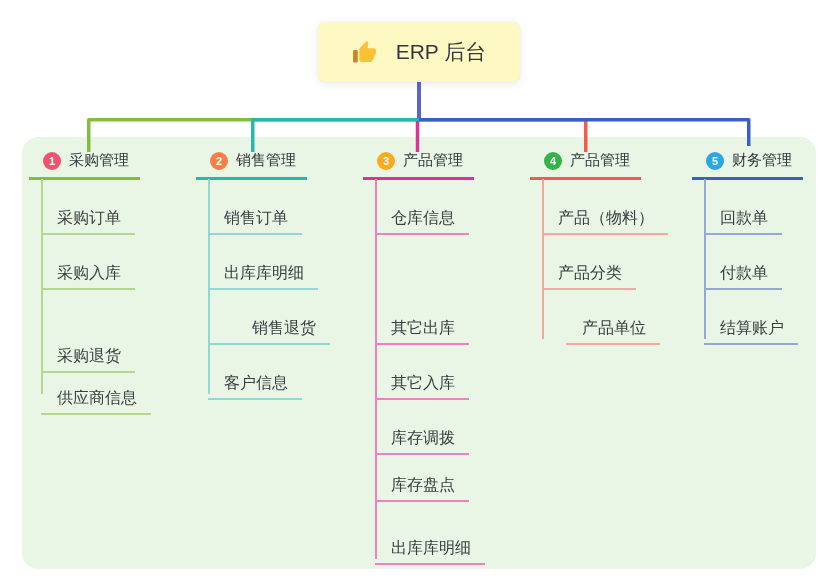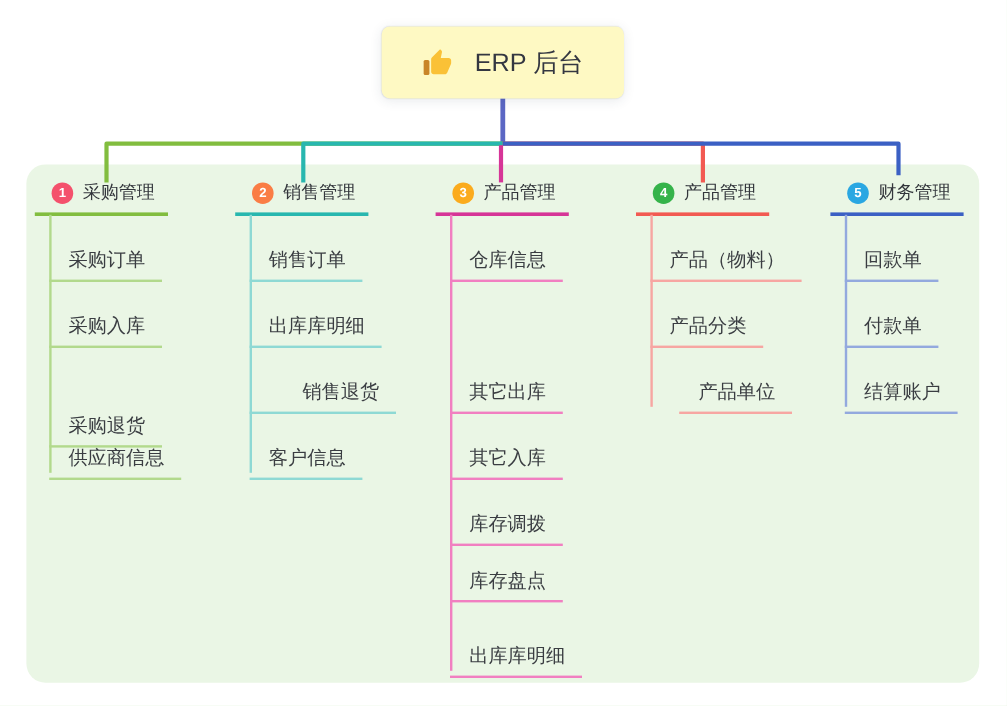--- a/index.html
+++ b/index.html
@@ -66,21 +66,21 @@
 
 <div class="branch" style="left: 29px;">
     <div class="branch-header" style="border-bottom: 3px solid rgb(130, 189, 63);">
       <span class="badge" style="background: rgb(244, 81, 108);">1</span>
       <span>采购管理</span>
     </div>
     <div class="spine" style="top: 31px; height: 215px; background: rgb(178, 217, 140);"></div>
     <div class="child" style="top: 58px; border-bottom: 2px solid rgb(178, 217, 140);">采购订单</div>
     <div class="child" style="top: 113px; border-bottom: 2px solid rgb(178, 217, 140);">采购入库</div>
     <div class="child" style="top: 168px; border-bottom: 2px solid rgb(178, 217, 140); margin-top: 28px;">采购退货</div>
-    <div class="child" style="top: 223px; border-bottom: 2px solid rgb(178, 217, 140);">供应商信息</div>
+    <div class="child" style="top: 238px; border-bottom: 2px solid rgb(178, 217, 140);">供应商信息</div>
   </div>
 <div class="branch" style="left: 196px;">
     <div class="branch-header" style="border-bottom: 3px solid rgb(40, 183, 175);">
       <span class="badge" style="background: rgb(250, 125, 69);">2</span>
       <span>销售管理</span>
     </div>
     <div class="spine" style="top: 31px; height: 215px; background: rgb(142, 217, 212);"></div>
     <div class="child" style="top: 58px; border-bottom: 2px solid rgb(142, 217, 212);">销售订单</div>
     <div class="child" style="top: 113px; border-bottom: 2px solid rgb(142, 217, 212);">出库库明细</div>
     <div class="child" style="top: 168px; border-bottom: 2px solid rgb(142, 217, 212); padding-left: 44px;">销售退货</div>

